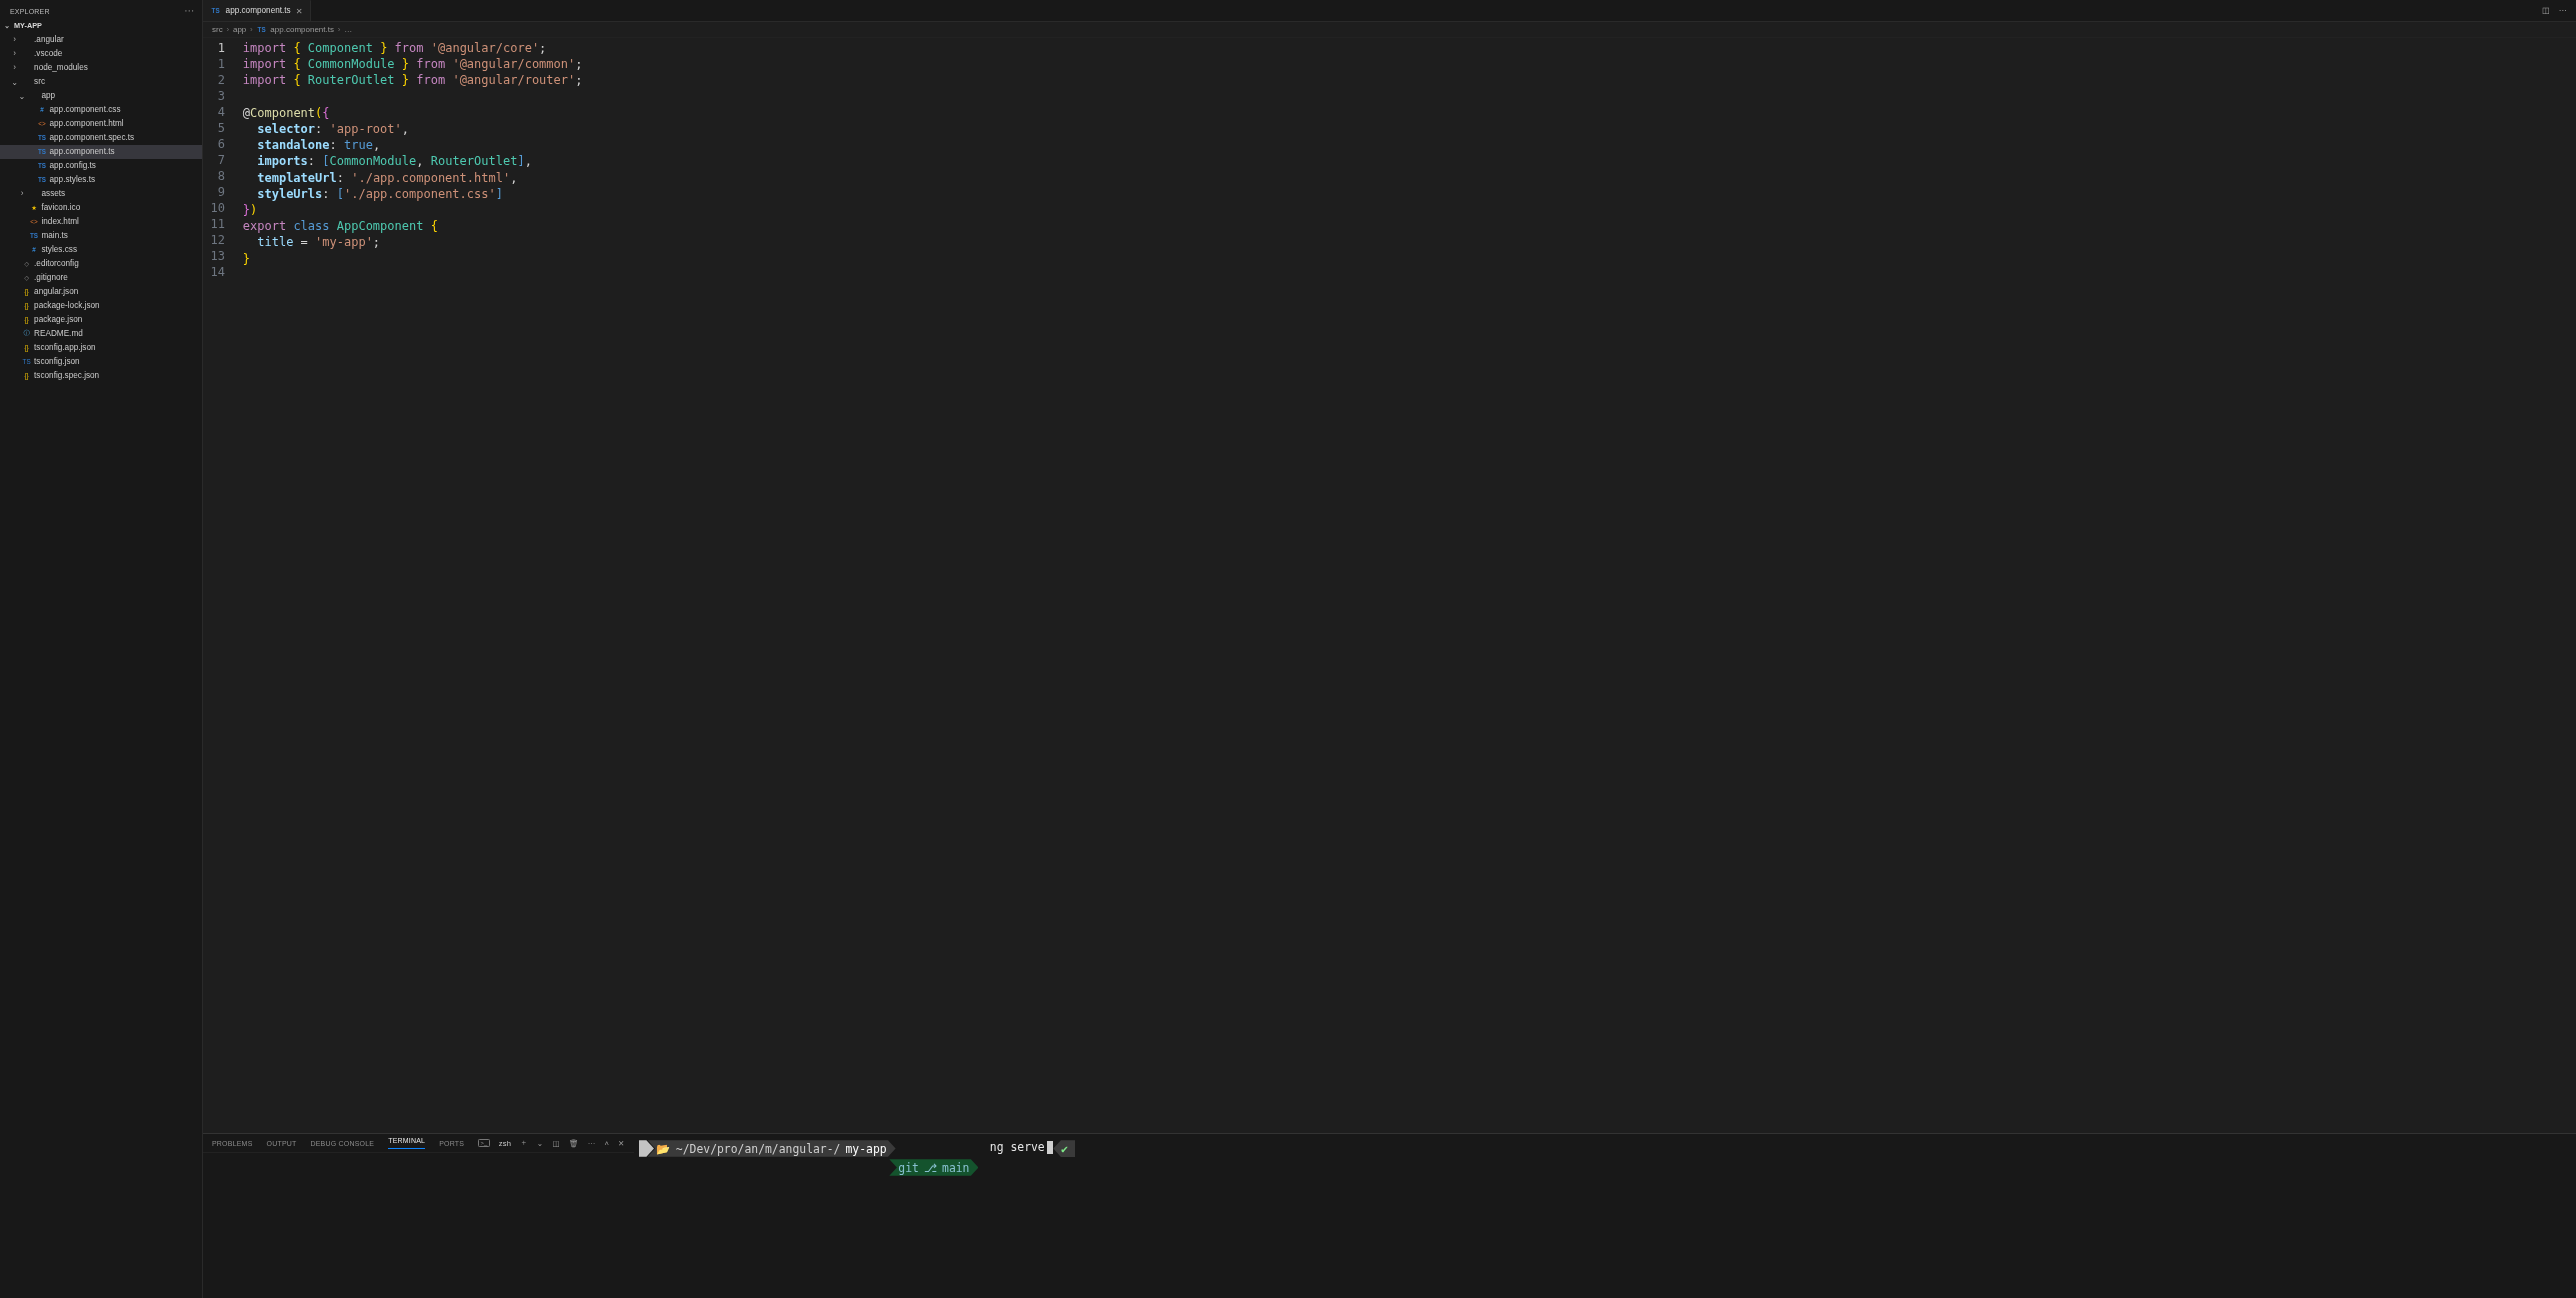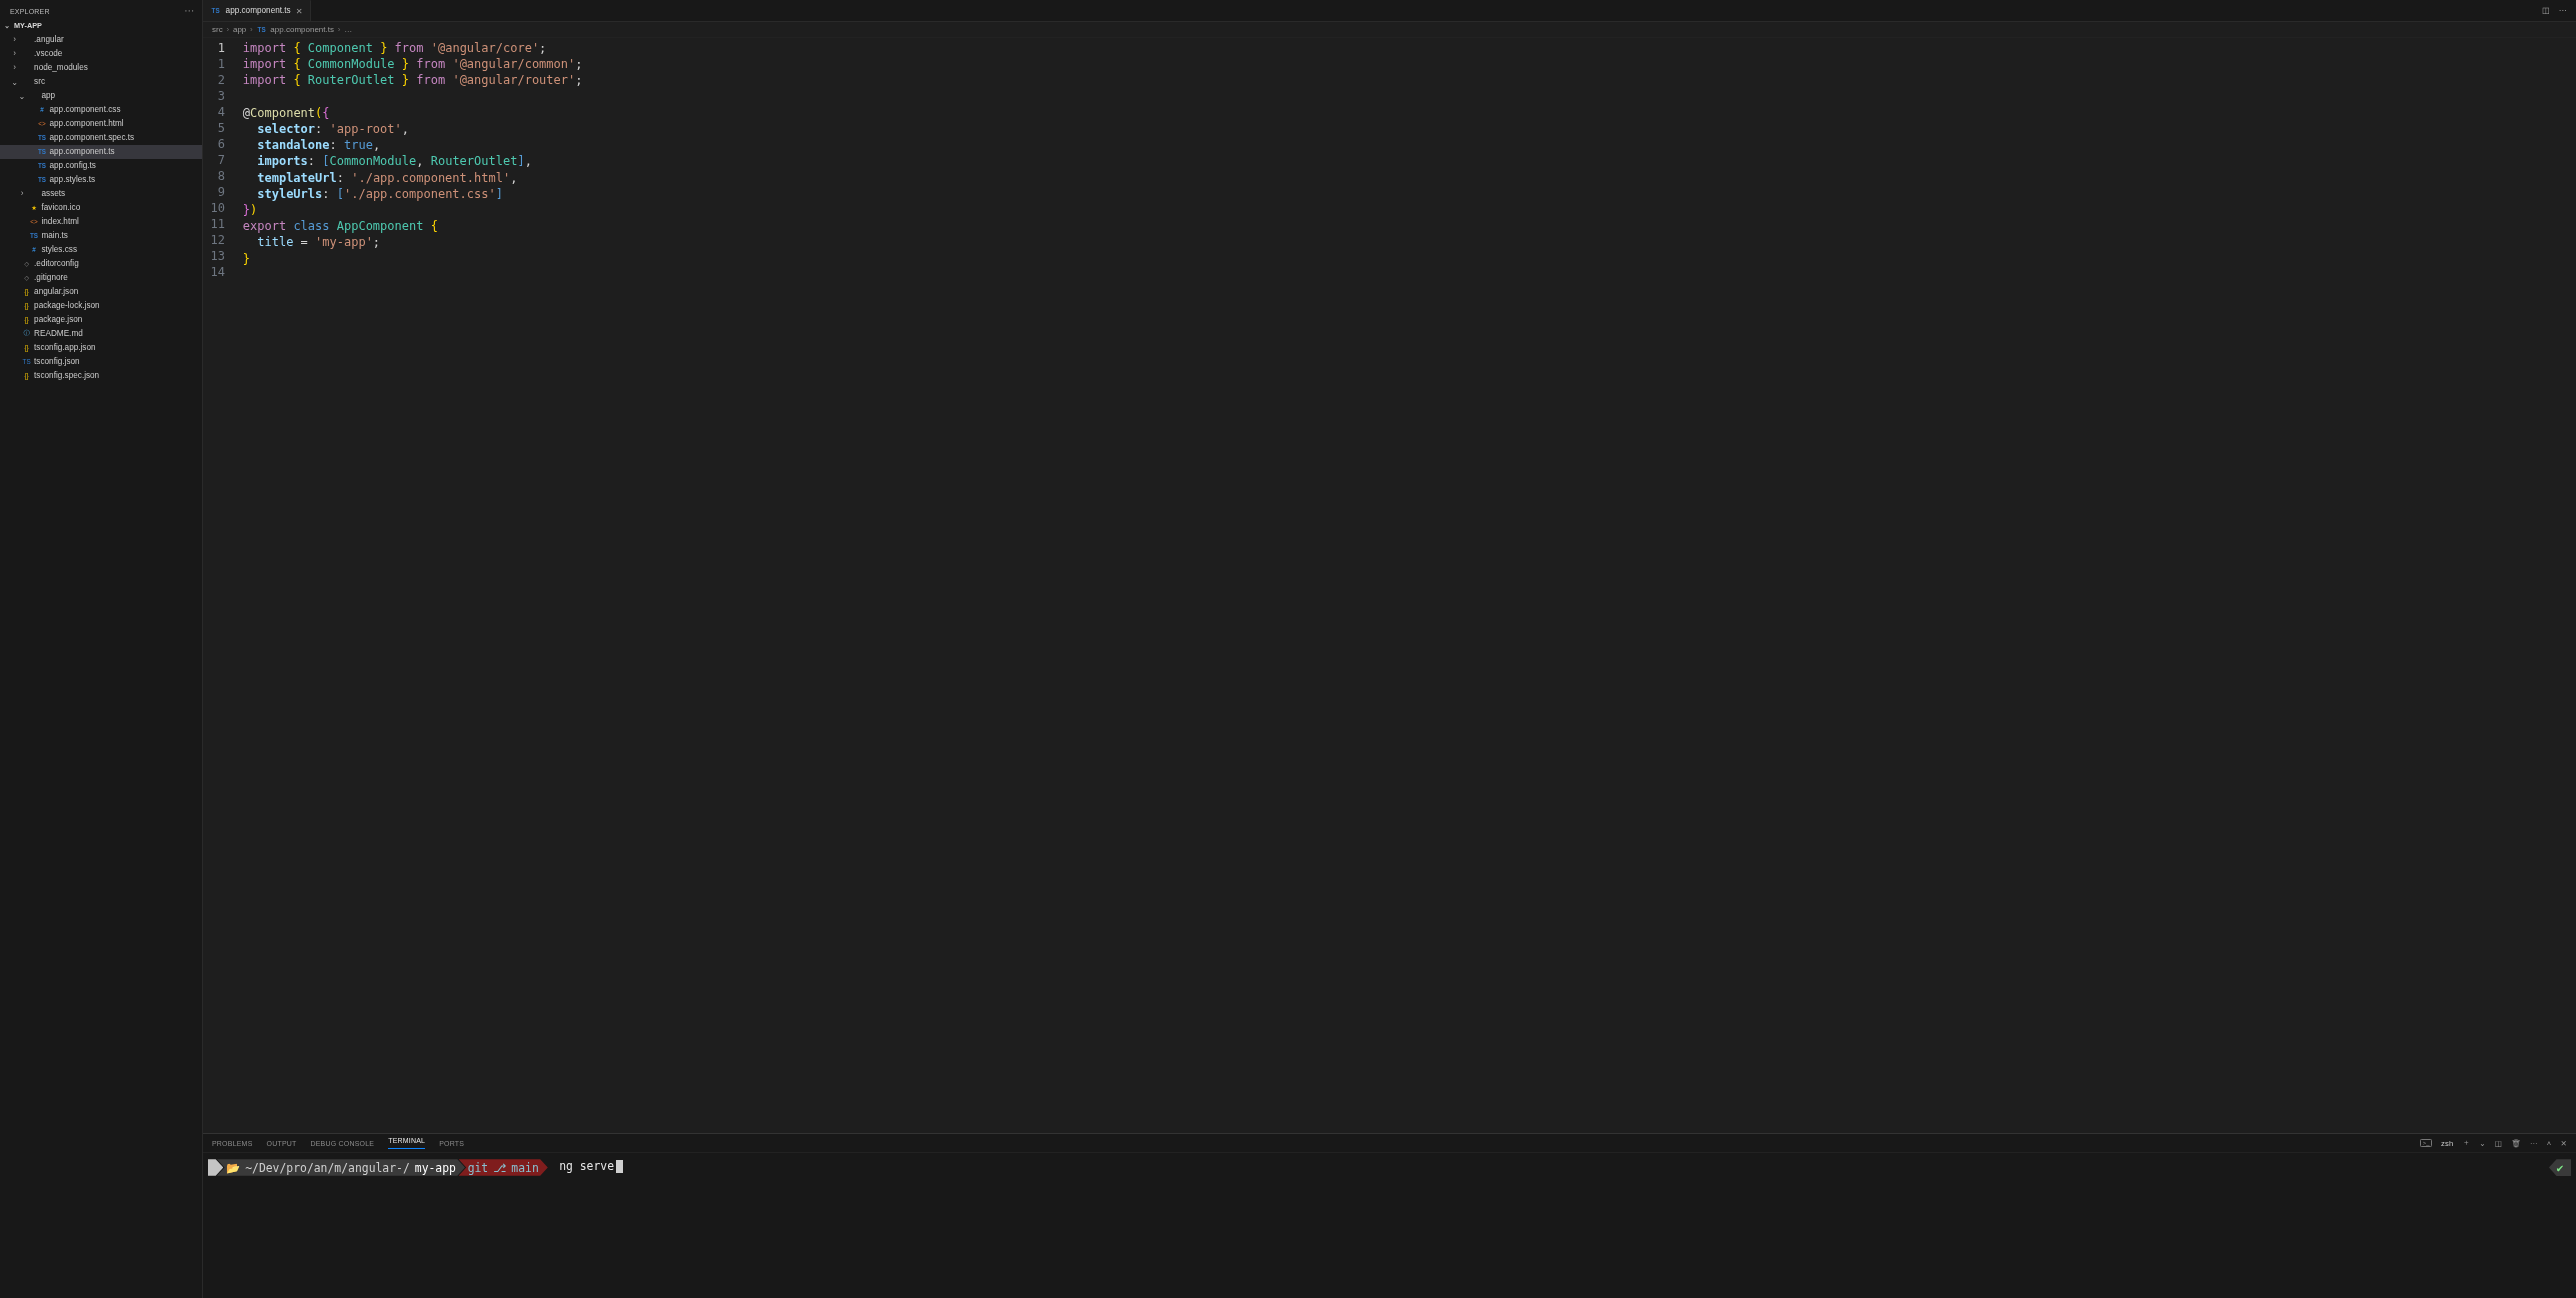--- a/index.html
+++ b/index.html
@@ -127,21 +127,21 @@
   .pnk   { color:#da70d6; }
   .blu   { color:#569cd6; }   
   .ident { color:#9cdcfe;margin-top:32px; }
 
   
   .panel {
     border-top:0.6px solid #333;
     background:#181818;
     height:165px;
     display:flex;
-    flex-direction:column;
+    flex-direction:row;
   }
   .panel-tabs {
     display:flex; align-items:center; gap:14px;
     padding:0 9px; height:19px;
     border-bottom:0.6px solid #222;
     font-size:7px; letter-spacing:0.2px;
   }
   .panel-tab { color:#8b8b8b; cursor:pointer; }
   .panel-tab.active { color:#e7e7e7; border-bottom:0.6px solid #0a84ff; padding-bottom:3.2px;}
   .panel-right { margin-left:auto; display:flex; align-items:center; gap:9px; color:#9a9a9a; font-size:7.6px;}
@@ -162,21 +162,21 @@
     position:relative;
     height:16.5px;
     clip-path: polygon(0 0, calc(100% - 7.6px) 0, 100% 50%, calc(100% - 7.6px) 100%, 0 100%, 7.6px 50%);
     margin-left:-6.3px;
   }
   .seg:first-child{ margin-left:0; clip-path: polygon(0 0, calc(100% - 7.6px) 0, 100% 50%, calc(100% - 7.6px) 100%, 0 100%);}
   .seg-apple { background:#c4c4c4; color:#111; padding-left:6.3px;}
   .seg-path  { background:#3a3a3a; color:#c8c8c8; }
   .seg-path .folder{ color:#cfcfcf; }
   .seg-path .last { color:#ffffff; }
-  .seg-branch{ background:#7f1d1d; color:#88c0d0;}
+  .seg-branch{ background:#14532d; color:#88c0d0;margin-top:19px;}
   .cmd-area {
     display:inline-flex; align-items:center; gap:1px;
     padding-left:11.4px; color:#e6e6e6;
   }
   .cursor-block{
     display:inline-block; width:6.3px; height:12.7px;
     background:#cfcfcf; margin-left:1.3px;
   }
   .term-check{
     margin-left:auto;

